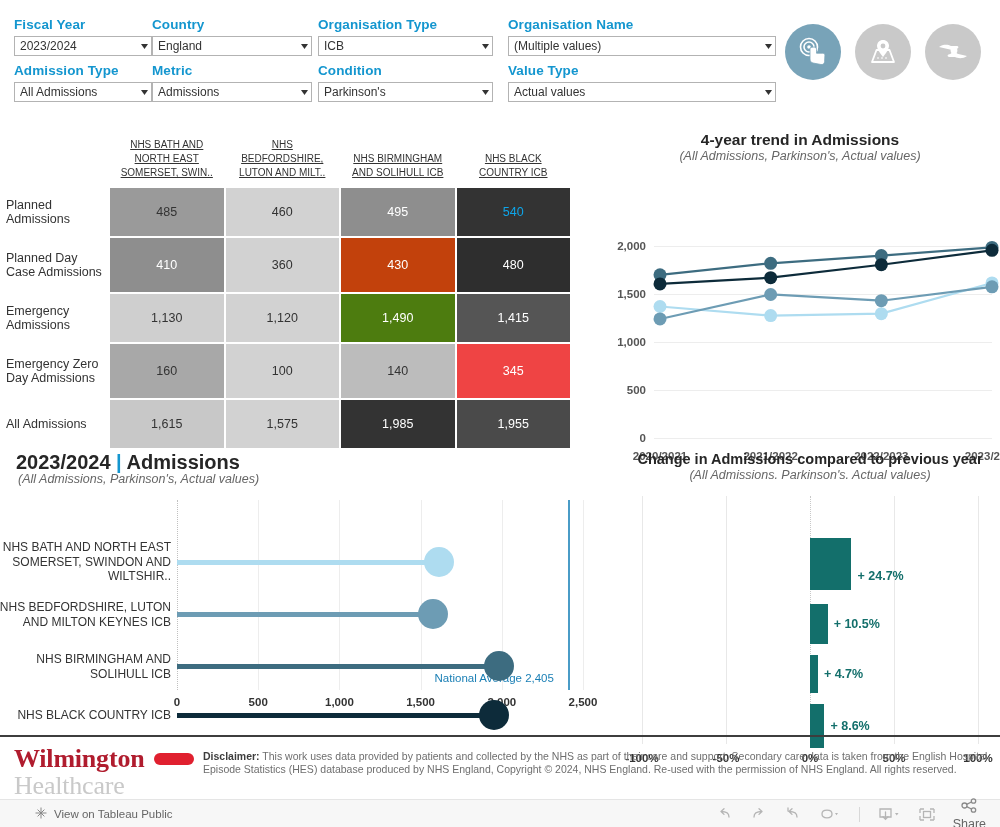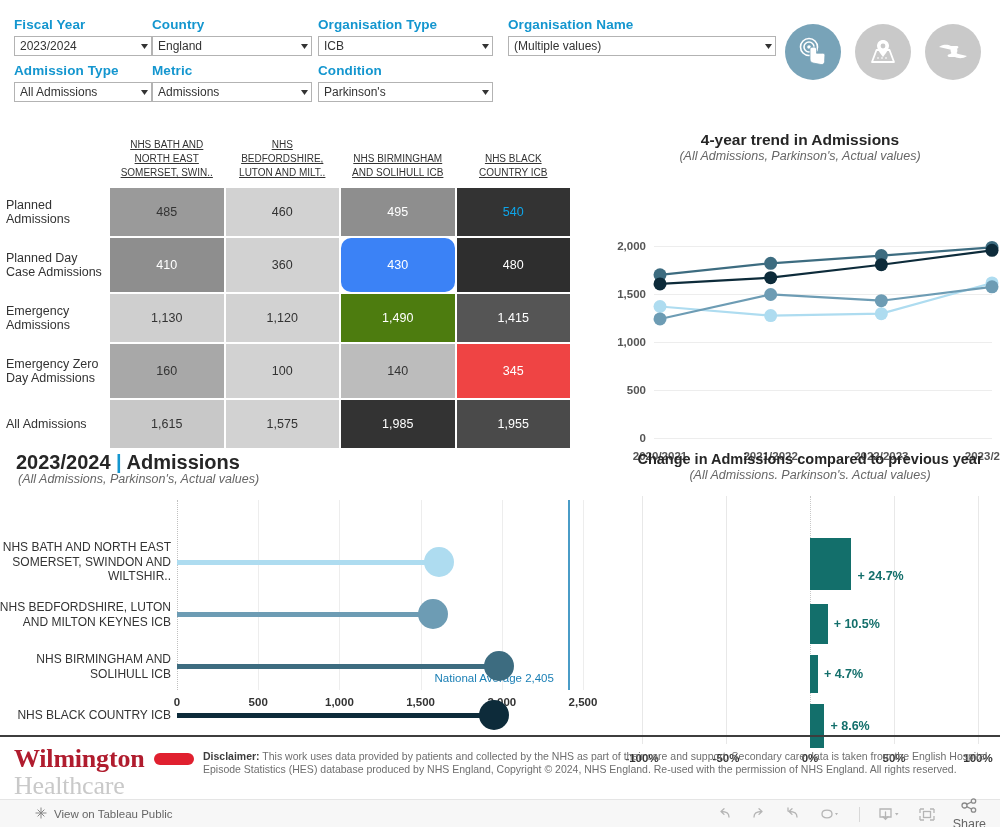--- a/index.html
+++ b/index.html
@@ -201,20 +201,31 @@
       <div class="filter-box">
         <div class="filter-value">Parkinson's</div>
         <div class="caret">
             <svg width="7" height="5" viewBox="0 0 7 5">
               <path d="M0 0 H7 L3.5 5 Z" fill="#333"></path>
             </svg>
           </div>
       </div>
     </div>
 
+    <div class="filter" style="left:508px;top:64px;width:268px;">
+      <div class="filter-label">Value Type</div>
+      <div class="filter-box">
+        <div class="filter-value">Actual values</div>
+        <div class="caret">
+            <svg width="7" height="5" viewBox="0 0 7 5">
+              <path d="M0 0 H7 L3.5 5 Z" fill="#333"></path>
+            </svg>
+          </div>
+      </div>
+    </div>
 
     <div class="navicons">
       <div class="navcircle active">
         <svg width="34" height="34" viewBox="0 0 34 34">
           <circle cx="13" cy="12" r="8.5" fill="none" stroke="#ffffff" stroke-width="1.6"></circle>
           <circle cx="13" cy="12" r="5" fill="none" stroke="#ffffff" stroke-width="1.6"></circle>
           <circle cx="13" cy="12" r="1.8" fill="#ffffff"></circle>
           <path d="M14 13 L14 24 C14 26 15 27.5 17 28 L25 29.5 C27 29.8 28.5 28.6 28.6 26.8 L28.9 20.5 C29 19 28 18.2 26.8 18.2 L20.5 18.2 L20.5 14.5 C20.5 13 19.4 12 18 12 C16.2 12 15 12.6 14 13 Z" fill="#ffffff" stroke="#78a3b8" stroke-width="0.8"></path>
         </svg>
       </div>
@@ -253,21 +264,21 @@
             <td class="rowhdr" style="height: 46px;">Planned Admissions</td>
             <td class="cell" style="background: rgb(154, 154, 154); color: rgb(51, 51, 51); height: 46px;">485</td>
             <td class="cell" style="background: rgb(210, 210, 210); color: rgb(51, 51, 51); height: 46px;">460</td>
             <td class="cell" style="background: rgb(142, 142, 142); color: rgb(255, 255, 255); height: 46px;">495</td>
             <td class="cell" style="background: rgb(51, 51, 51); color: #0ea5e9; height: 46px;">540</td>
           </tr>
           <tr>
             <td class="rowhdr" style="height: 52px;">Planned Day Case Admissions</td>
             <td class="cell" style="background: rgb(142, 142, 142); color: rgb(255, 255, 255); height: 52px;">410</td>
             <td class="cell" style="background: rgb(210, 210, 210); color: rgb(51, 51, 51); height: 52px;">360</td>
-            <td class="cell" style="background: #3b82f6; color: rgb(255, 255, 255); height: 52px; border-radius: 10px;">430</td>
+            <td class="cell" style="background: #c2410c; color: rgb(255, 255, 255); height: 52px;">430</td>
             <td class="cell" style="background: rgb(46, 46, 46); color: rgb(255, 255, 255); height: 52px;">480</td>
           </tr>
           <tr>
             <td class="rowhdr" style="height: 46px;">Emergency Admissions</td>
             <td class="cell" style="background: rgb(207, 207, 207); color: rgb(51, 51, 51); height: 46px;">1,130</td>
             <td class="cell" style="background: rgb(210, 210, 210); color: rgb(51, 51, 51); height: 46px;">1,120</td>
             <td class="cell" style="background: #4d7c0f; color: rgb(255, 255, 255); height: 46px;">1,490</td>
             <td class="cell" style="background: rgb(85, 85, 85); color: rgb(255, 255, 255); height: 46px;">1,415</td>
           </tr>
           <tr>

